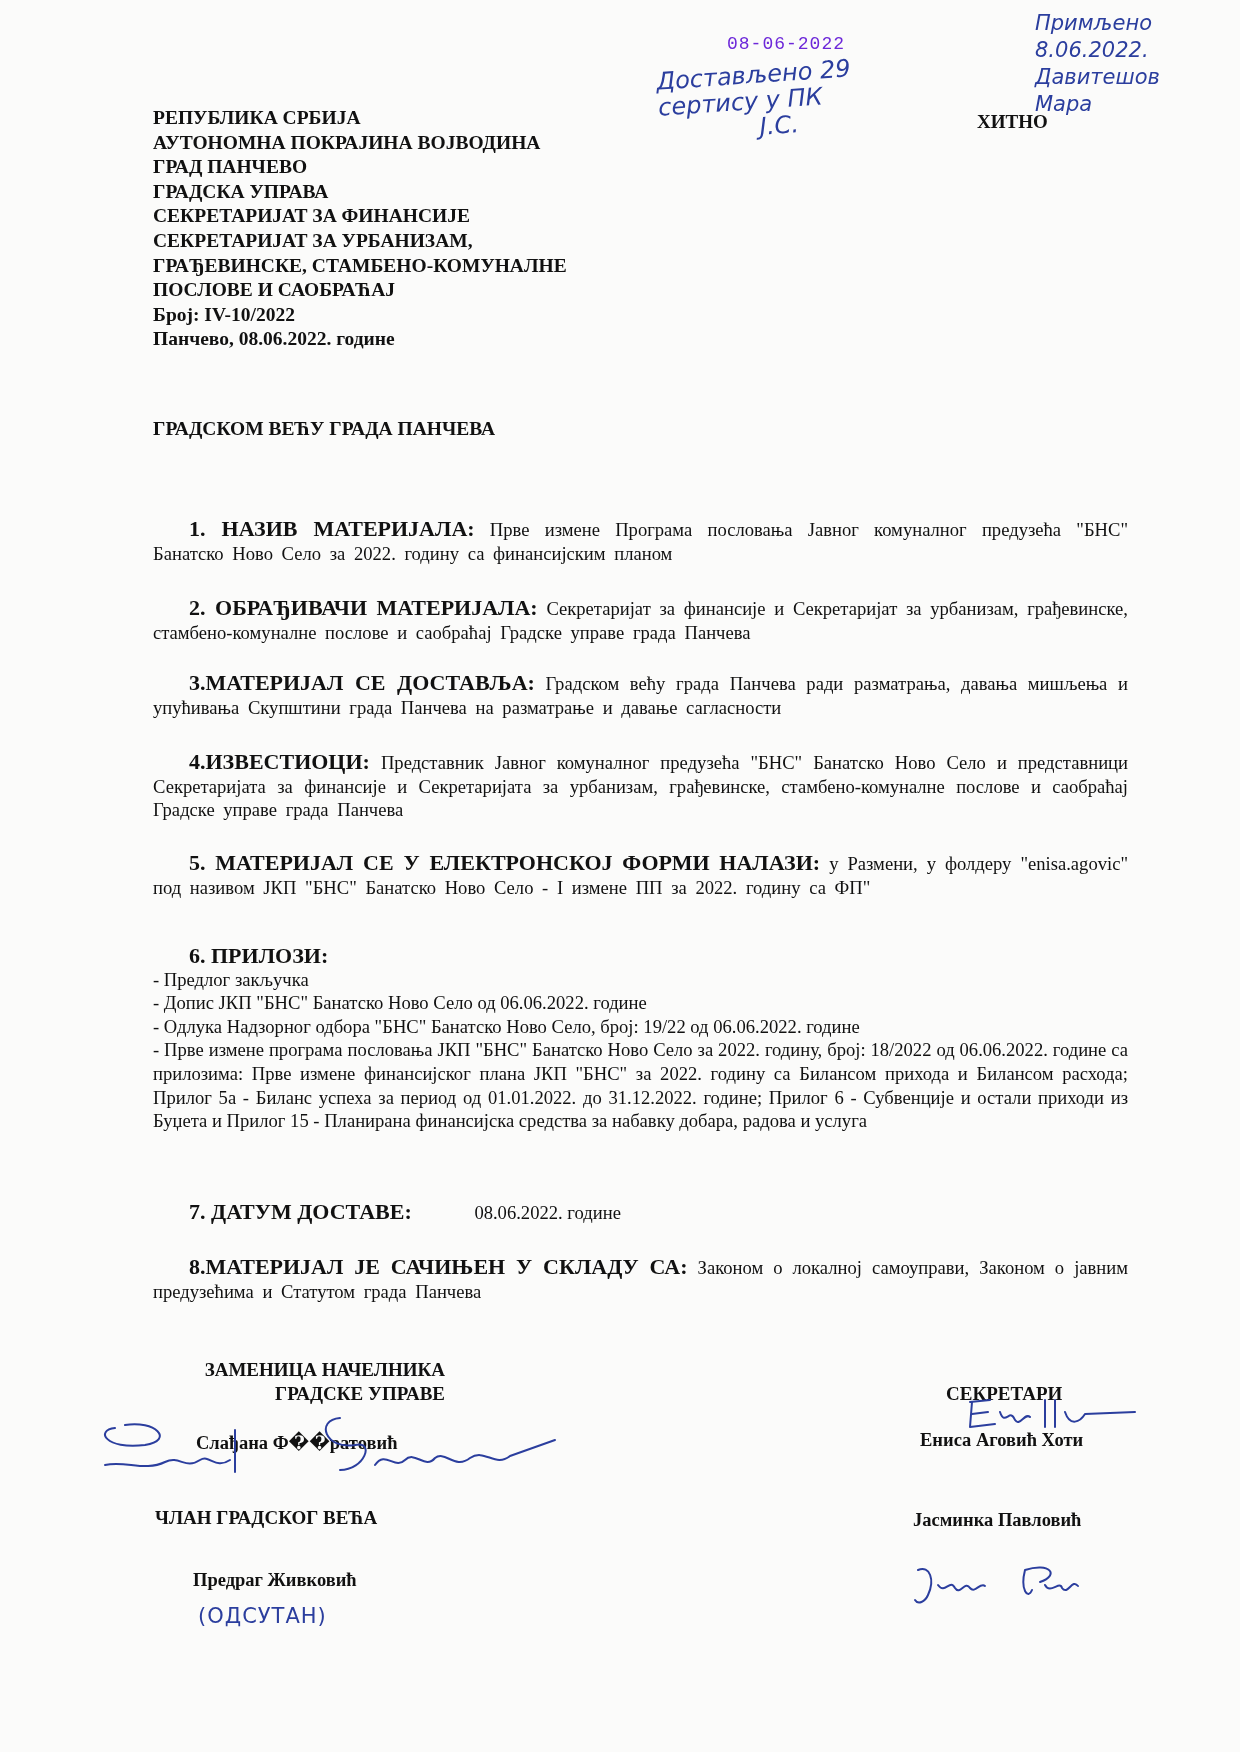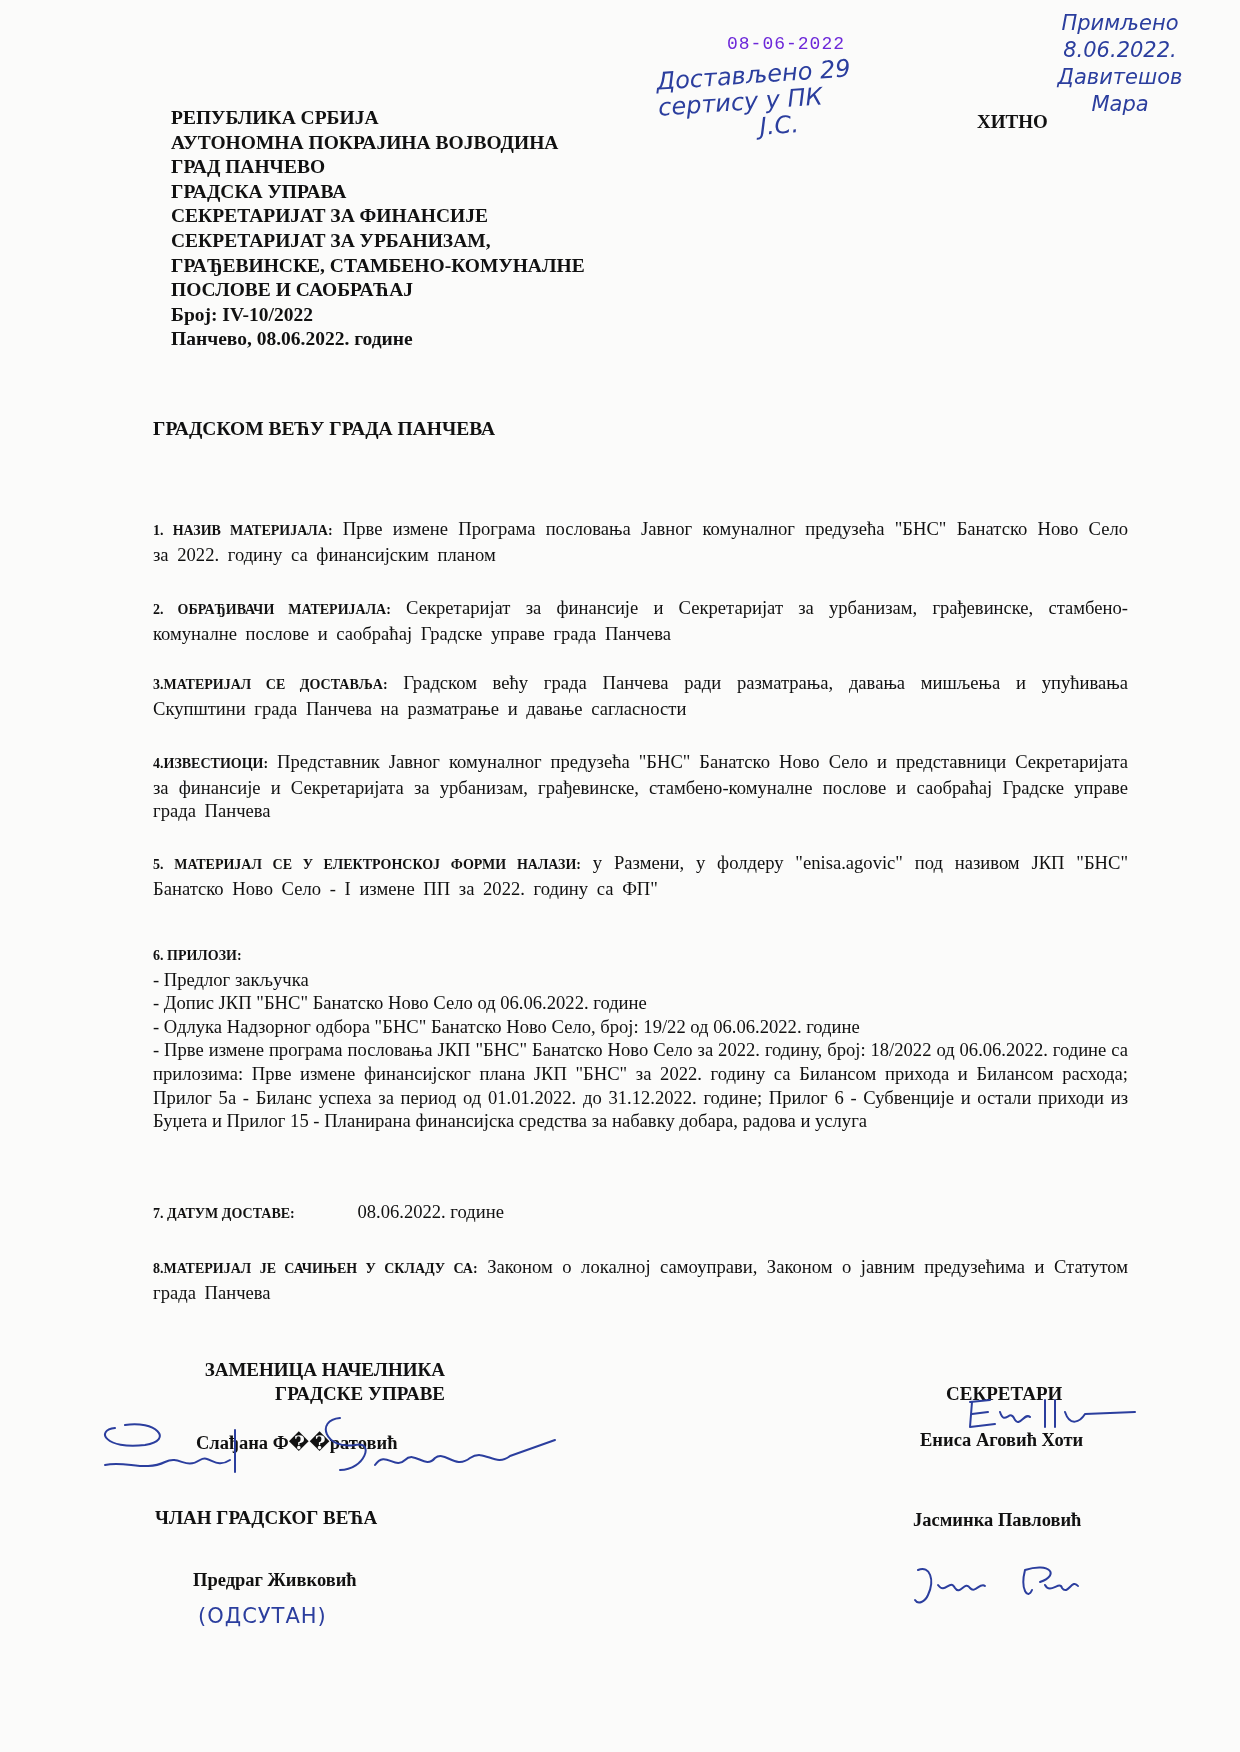--- a/index.html
+++ b/index.html
@@ -6,28 +6,28 @@
     body {
       width: 1240px; height: 1752px; position: relative; overflow: hidden;
       background: #fbfbfa;
       font-family: "Liberation Serif", "DejaVu Serif", serif;
       color: #111;
     }
     .abs { position: absolute; }
     .header-line {
       font-weight: bold; font-size: 19.5px; line-height: 24.6px; white-space: nowrap;
     }
-    #header { left: 153px; top: 106px; margin-left: 18px; }
+    #header { left: 153px; top: 106px; }
     #urgent { left: 977px; top: 96px; font-weight: bold; font-size: 19px; margin-top: 15px; }
     #addressee { left: 153px; top: 418px; font-weight: bold; font-size: 19.5px; }
     .section {
       position: absolute; left: 153px; width: 975px;
       font-size: 18.6px; line-height: 23.6px; text-align: justify;
     }
-    .section .label { font-weight: bold; font-size: 14px; }
+    .section .label { font-weight: bold; font-size: 22px; margin-left: 36px; }
     .justify-words { word-spacing: 4px; }
     #s1 { top: 517px; }
     #s2 { top: 596px; }
     #s3 { top: 671px; }
     #s4 { top: 750px; }
     #s5 { top: 851px; }
     #s6 { top: 944px; }
     #s7 { top: 1200px; }
     #s8 { top: 1255px; }
     .attachment { display: block; }
@@ -43,21 +43,21 @@
 <body>
 
 <div class="abs stamp" style="left:727px; top:34px;">08-06-2022</div>
 
 <div class="abs handwriting" style="left:658px; top:62px; font-size:24px; line-height:26px; transform:rotate(-4deg);">
   <div>Достављено 29</div>
   <div>сертису у ПК</div>
   <div style="padding-left:100px">Ј.С.</div>
 </div>
 
-<div class="abs handwriting" style="left:1035px; top:10px; font-size:21px; line-height:27px; text-align:center; width:170px;">
+<div class="abs handwriting" style="left:1035px; top:10px; font-size:21px; line-height:27px; text-align:left; width:170px;">
   <div>Примљено</div>
   <div>8.06.2022.</div>
   <div>Давитешов</div>
   <div>Мара</div>
 </div>
 
 <div id="urgent" class="abs">ХИТНО</div>
 
 <div id="header" class="abs">
   <div class="header-line">РЕПУБЛИКА СРБИЈА</div>

